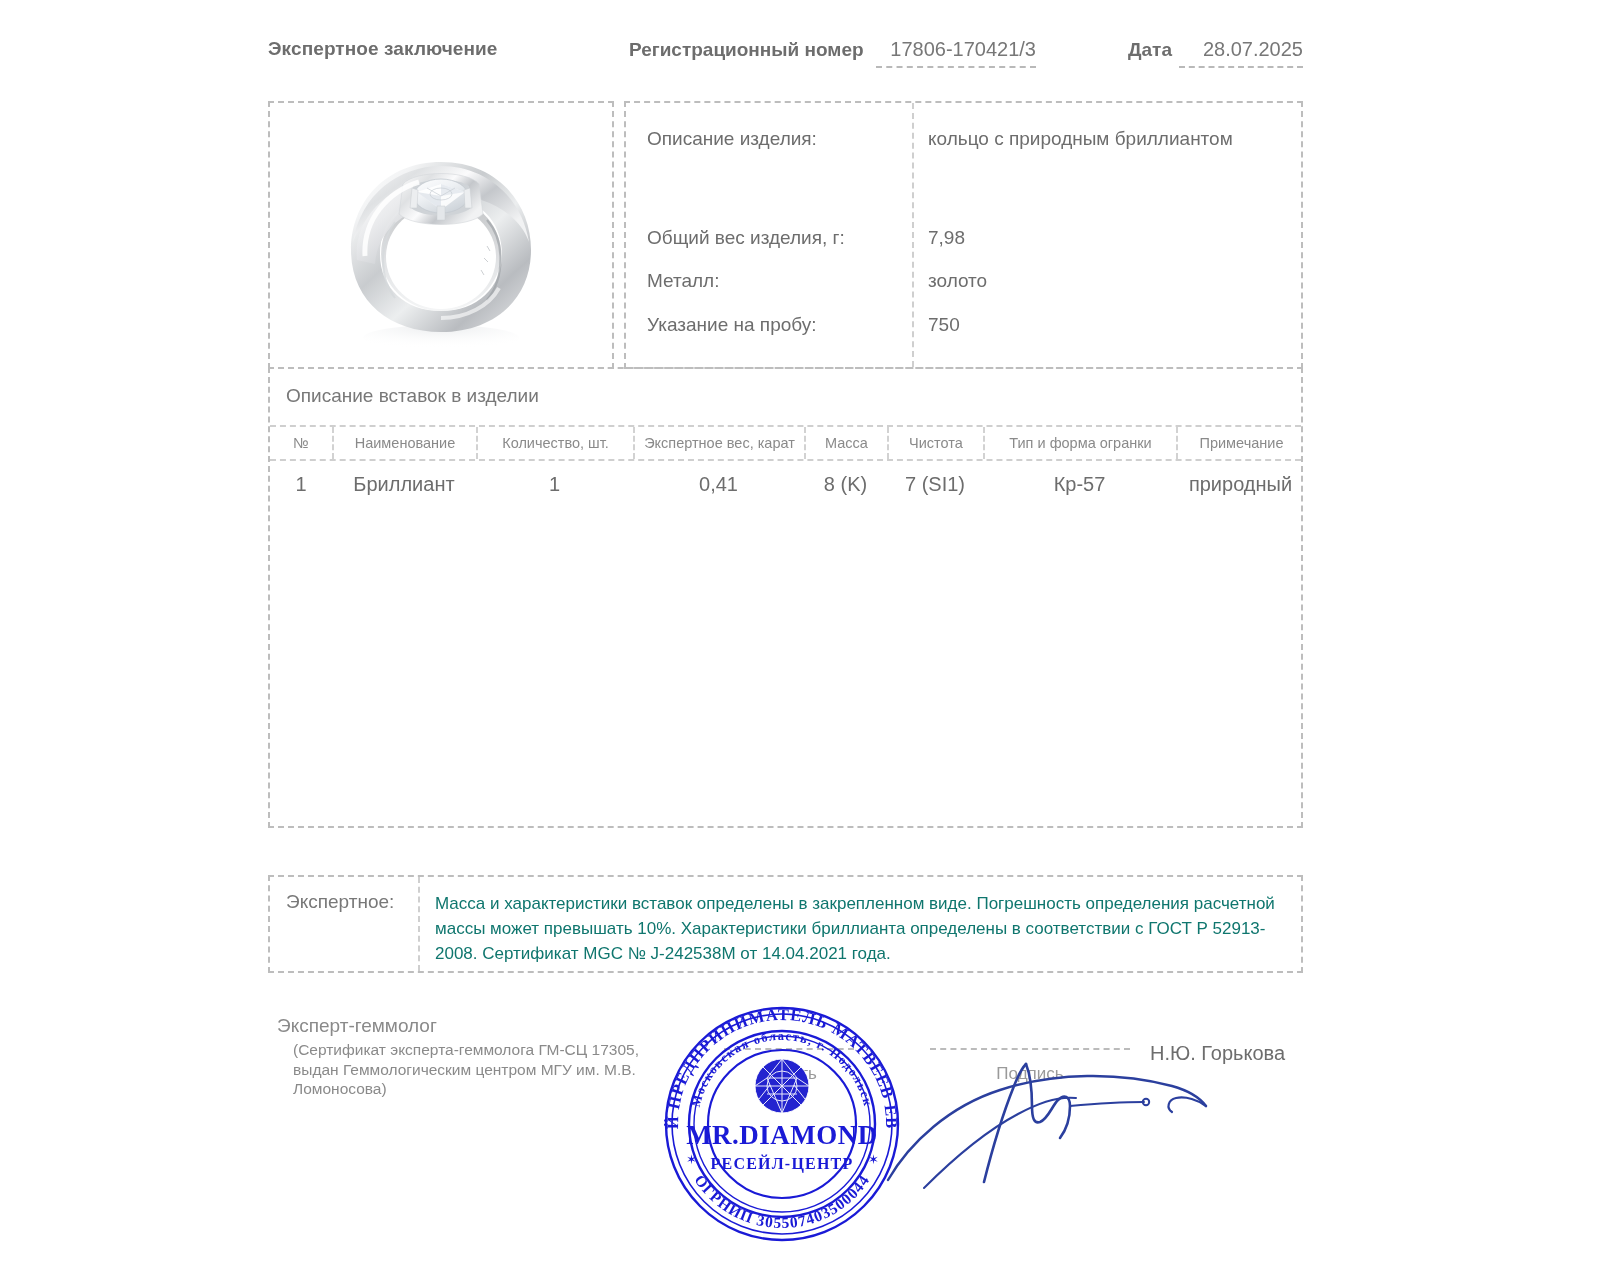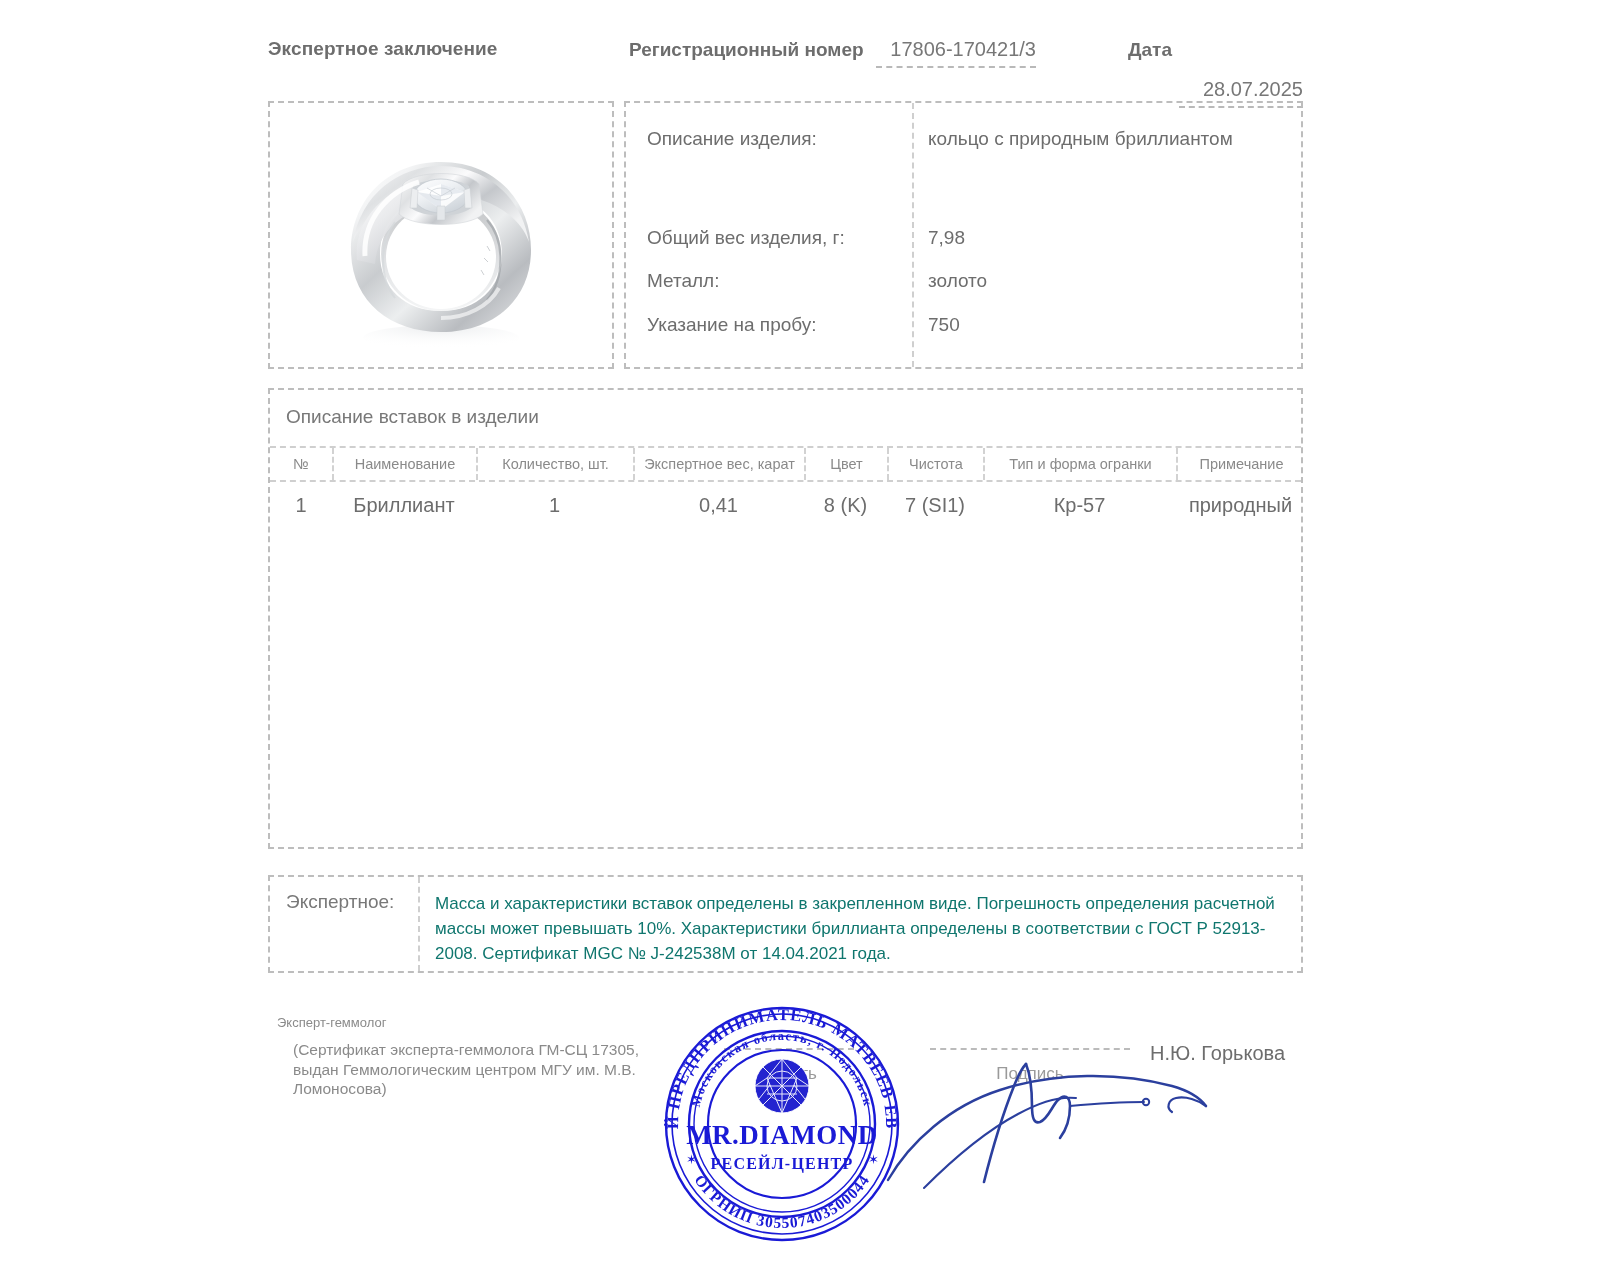--- a/index.html
+++ b/index.html
@@ -50,21 +50,20 @@
     font-size: 19px; font-weight: bold; color: #6d6d6d;
     white-space: nowrap;
   }
   .hdr-date-value {
     position: absolute; left: 911px; top: 0px;
     width: 124px;
     font-size: 20px; color: #777;
     border-bottom: 2px dashed #b9b9b9;
     padding-bottom: 5px;
     white-space: nowrap;
-    margin-top: 40px;
   }
 
   
   .photo-box {
     position: absolute;
     left: 268px; top: 101px;
     width: 346px; height: 268px;
     border: 2px dashed #bdbdbd;
     background: #fff;
   }
@@ -96,21 +95,21 @@
     font-size: 19px; color: #6d6d6d; white-space: nowrap;
   }
   .r1 { top: 25px; }
   .r2 { top: 124px; }
   .r3 { top: 167px; }
   .r4 { top: 211px; }
 
   
   .inserts-box {
     position: absolute;
-    left: 268px; top: 388px;
+    left: 268px; top: 367px;
     width: 1035px; height: 461px;
     border: 2px dashed #bdbdbd;
     text-align: right;
   }
   .inserts-title {
     position: absolute; left: 16px; top: 16px;
     font-size: 19px; color: #787878;
     white-space: nowrap;
   }
   .tbl-head {
@@ -167,21 +166,21 @@
   .comments-text {
     position: absolute; left: 165px; top: 14px;
     width: 855px;
     font-size: 17px; line-height: 25px; color: #0f766e;
   }
 
   
   .footer { position: absolute; left: 0; top: 1000px; width: 1600px; height: 280px; }
   .expert-title {
     position: absolute; left: 277px; top: 15px;
-    font-size: 13px; color: #8a8a8a; white-space: nowrap;
+    font-size: 19px; color: #8a8a8a; white-space: nowrap;
   }
   .expert-sub {
     position: absolute; left: 277px; top: 40px;
     width: 380px;
     font-size: 15.5px; line-height: 19.5px; color: #8a8a8a; margin-left: 16px;
   }
   .seal-caption {
     position: absolute; left: 724px; top: 48px;
     width: 130px; text-align: center;
     font-size: 17px; color: #9a9a9a;
@@ -338,21 +337,21 @@
   </div>
 
   <div class="inserts-box">
     <div class="inserts-title">Описание вставок в изделии</div>
 
     <div class="tbl-head">
       <div class="th c0">№</div>
       <div class="th c1">Наименование</div>
       <div class="th c2">Количество, шт.</div>
       <div class="th c3">Экспертное вес, карат</div>
-      <div class="th c4">Цвет</div>
+      <div class="th c4">Масса</div>
       <div class="th c5">Чистота</div>
       <div class="th c6">Тип и форма огранки</div>
       <div class="th c7">Примечание</div>
     </div>
 
     <div class="tbl-row">
       <div class="td c0">1</div>
       <div class="td c1">Бриллиант</div>
       <div class="td c2">1</div>
       <div class="td c3">0,41</div>

